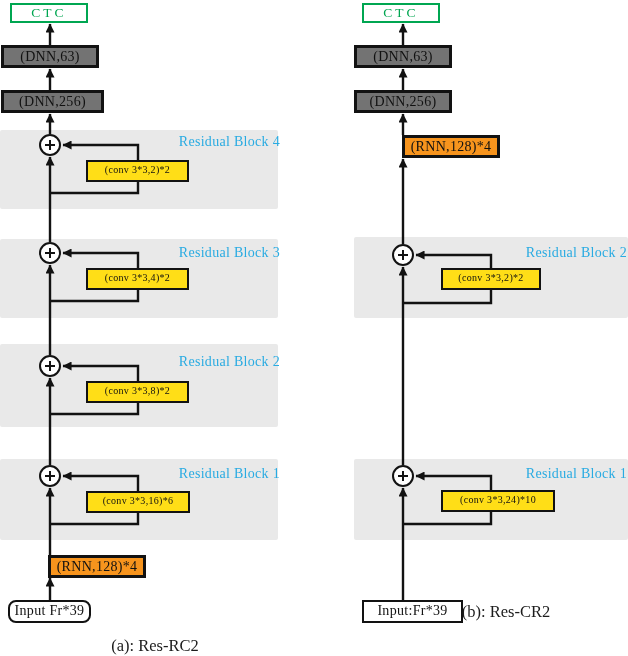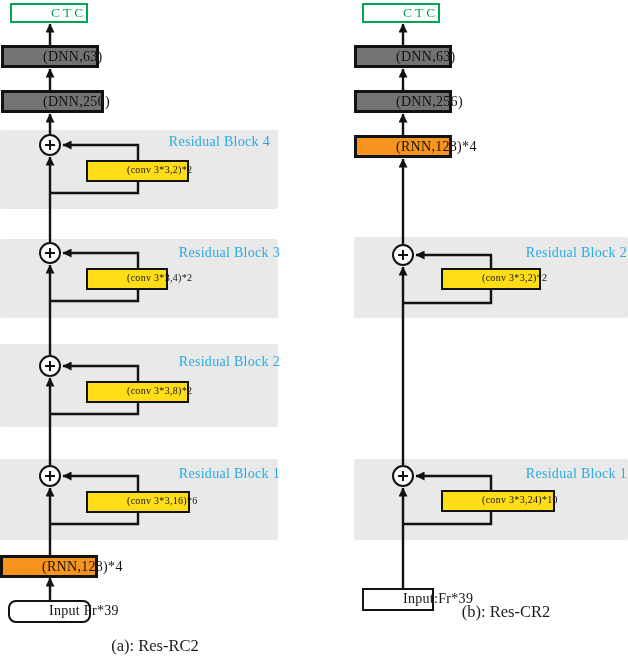--- a/index.html
+++ b/index.html
@@ -5,24 +5,24 @@
   html,body{margin:0;padding:0;background:#ffffff;}
   .canvas{
     position:relative;width:628px;height:656px;background:#ffffff;
     font-family:"Liberation Serif",serif;color:#111;overflow:hidden;
   }
   .band{position:absolute;background:#e9e9e9;border-radius:2px;}
   .wires{position:absolute;left:0;top:0;z-index:2;}
   .box{
     position:absolute;box-sizing:border-box;border:3px solid #121212;
     text-align:center;font-size:14px;line-height:17px;z-index:3;
-    white-space:nowrap;letter-spacing:0.3px;padding-left:39px;
+    white-space:nowrap;letter-spacing:0.3px;
   }
   .gray{background:#737373;}
-  .orange{background:#f7941d;}
+  .orange{background:#f7941d;margin-left:48px;}
   .yellow{background:#ffde17;font-size:10px;line-height:16px;border-width:2.5px;}
   .white{background:#ffffff;border-width:2.5px;}
   .ctc{
     background:#ffffff;border:2.5px solid #00a651;color:#00a651;
     letter-spacing:3px;font-size:13.5px;line-height:15px;
   }
   .plus{
     position:absolute;width:22px;height:22px;box-sizing:border-box;
     border:2px solid #121212;border-radius:50%;background:#ffffff;z-index:3;
   }
@@ -89,36 +89,36 @@
   <div class="box gray" style="left:1px;top:90px;width:103px;height:23px;">(DNN,256)</div>
   <div class="box orange" style="left:0;top:555px;width:98px;height:23px;">(RNN,128)*4</div>
   <div class="box white" style="left:8px;top:600px;width:83px;height:23px;border-radius:8px;">Input Fr*39</div>
 
   <div class="plus" style="left:39px;top:134px;"></div>
   <div class="plus" style="left:39px;top:242px;"></div>
   <div class="plus" style="left:39px;top:355px;"></div>
   <div class="plus" style="left:39px;top:465px;"></div>
 
   <div class="box yellow" style="left:86px;top:160px;width:103px;height:22px;">(conv 3*3,2)*2</div>
-  <div class="box yellow" style="left:86px;top:268px;width:82px;height:22px;">(conv 3*3,4)*2</div>
+  <div class="box yellow" style="left:86px;top:268px;width:103px;height:22px;">(conv 3*3,4)*2</div>
   <div class="box yellow" style="left:86px;top:381px;width:103px;height:22px;">(conv 3*3,8)*2</div>
   <div class="box yellow" style="left:86px;top:491px;width:104px;height:22px;">(conv 3*3,16)*6</div>
 
-  <div class="blk-label" style="left:140px;top:134px;width:130px;">Residual Block 4</div>
+  <div class="blk-label" style="left:150px;top:134px;width:130px;">Residual Block 4</div>
   <div class="blk-label" style="left:150px;top:245px;width:130px;">Residual Block 3</div>
   <div class="blk-label" style="left:150px;top:354px;width:130px;">Residual Block 2</div>
   <div class="blk-label" style="left:150px;top:466px;width:130px;">Residual Block 1</div>
 
   <div class="caption" style="left:45px;top:636px;width:220px;">(a): Res-RC2</div>
 
   <div class="box ctc" style="left:362px;top:3px;width:78px;height:20px;">CTC</div>
   <div class="box gray" style="left:354px;top:45px;width:98px;height:23px;">(DNN,63)</div>
   <div class="box gray" style="left:354px;top:90px;width:98px;height:23px;">(DNN,256)</div>
   <div class="box orange" style="left:354px;top:135px;width:98px;height:23px;">(RNN,128)*4</div>
-  <div class="box white" style="left:362px;top:588px;width:72px;height:23px;">Input:Fr*39</div>
+  <div class="box white" style="left:362px;top:600px;width:101px;height:23px;">Input:Fr*39</div>
 
   <div class="plus" style="left:392px;top:244px;"></div>
   <div class="plus" style="left:392px;top:465px;"></div>
 
   <div class="box yellow" style="left:441px;top:268px;width:100px;height:22px;">(conv 3*3,2)*2</div>
   <div class="box yellow" style="left:441px;top:490px;width:114px;height:22px;">(conv 3*3,24)*10</div>
 
   <div class="blk-label" style="left:490px;top:245px;width:137px;">Residual Block 2</div>
   <div class="blk-label" style="left:490px;top:466px;width:137px;">Residual Block 1</div>
 

